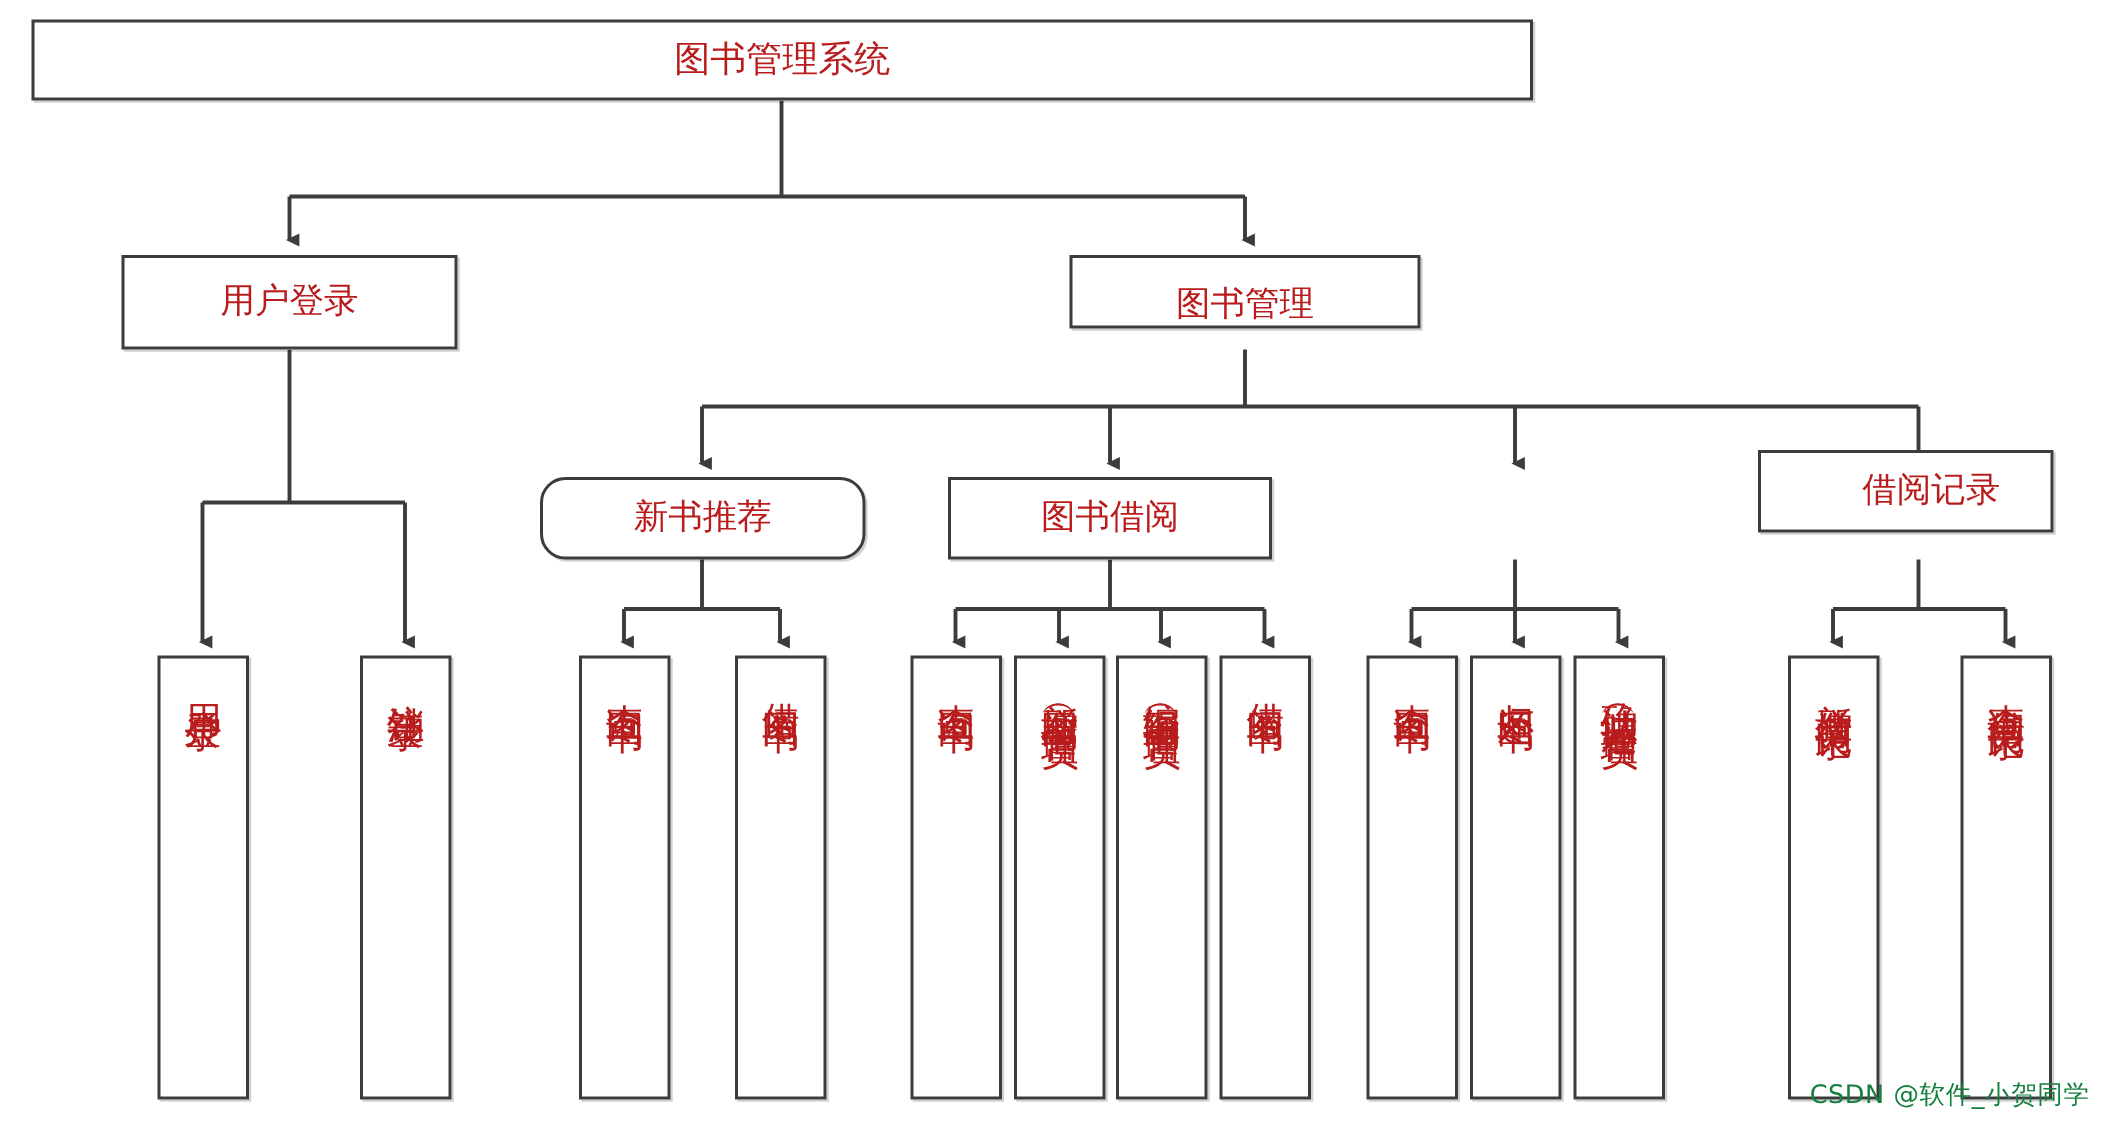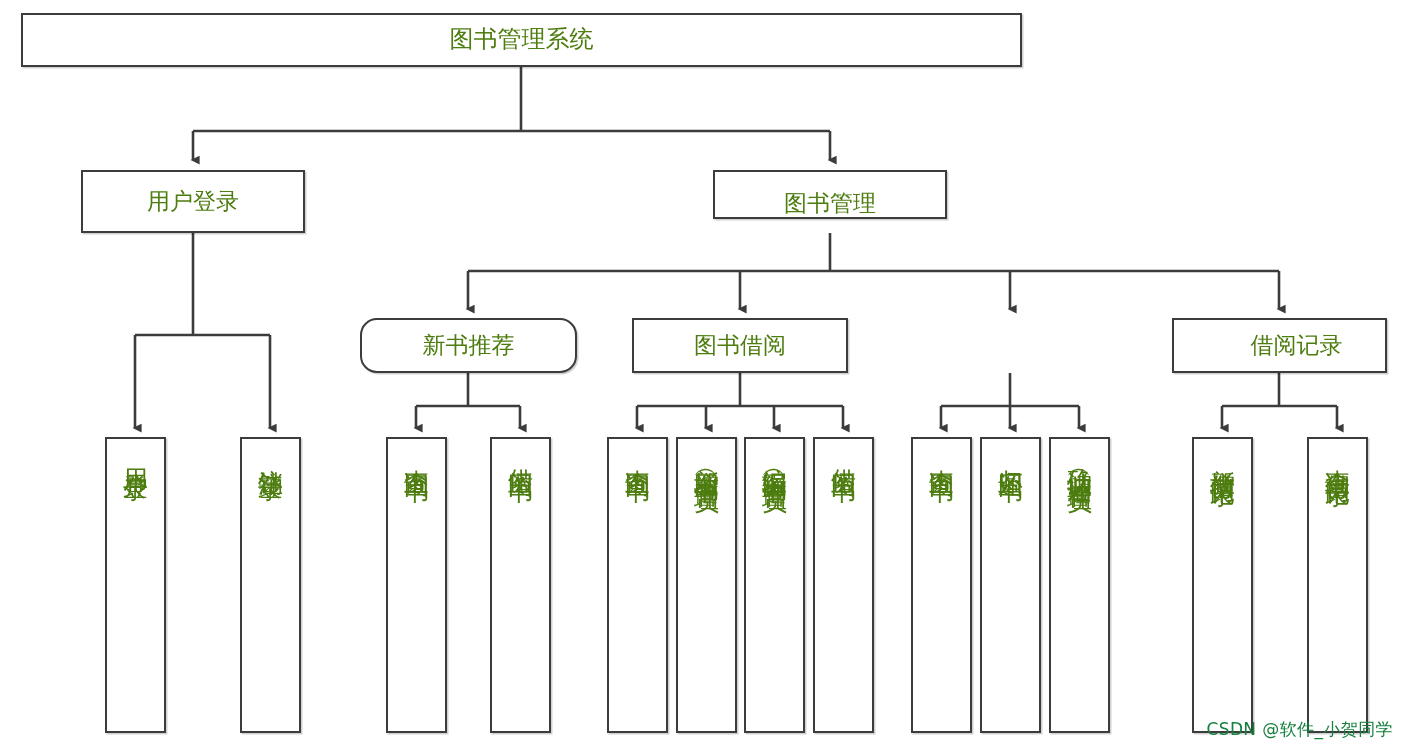--- a/index.html
+++ b/index.html
@@ -25,21 +25,21 @@
     pointer-events: none;
   }
   .node {
     position: absolute;
     box-sizing: border-box;
     border: 2.5px solid #3c3c3c;
     background: #ffffff;
     display: flex;
     align-items: center;
     justify-content: center;
-    color: #4d7c0f;
+    color: #b91c1c;
     box-shadow: 1.5px 1.5px 0 rgba(0,0,0,0.18);
   }
   .node .lbl {
     line-height: 1.16;
     text-align: center;
     white-space: nowrap;
   }
   .node.horiz .lbl {
     font-size: 23px;
   }
@@ -134,21 +134,21 @@
   <div class="node horiz" style="left:713px; top:170px; width:234px; height:49px;align-items:flex-end;">
     <span class="lbl">图书管理</span>
   </div>
 
   <div class="node horiz" style="left:360px; top:318px; width:217px; height:55px;border-radius:17px;">
     <span class="lbl">新书推荐</span>
   </div>
   <div class="node horiz" style="left:632px; top:318px; width:216px; height:55px;">
     <span class="lbl">图书借阅</span>
   </div>
-  <div class="node horiz" style="left:1172px; top:318px; width:215px; height:55px;padding-left:34px;">
+  <div class="node horiz" style="left:1172px; top:300px; width:197px; height:55px;padding-left:34px;">
     <span class="lbl">借阅记录</span>
   </div>
 
   <div class="node vert" style="left:105px; top:437px; width:61px; height:296px;">
     <span class="lbl">用户登录</span>
   </div>
   <div class="node vert" style="left:240px; top:437px; width:61px; height:296px;">
     <span class="lbl">注销登录</span>
   </div>
 

